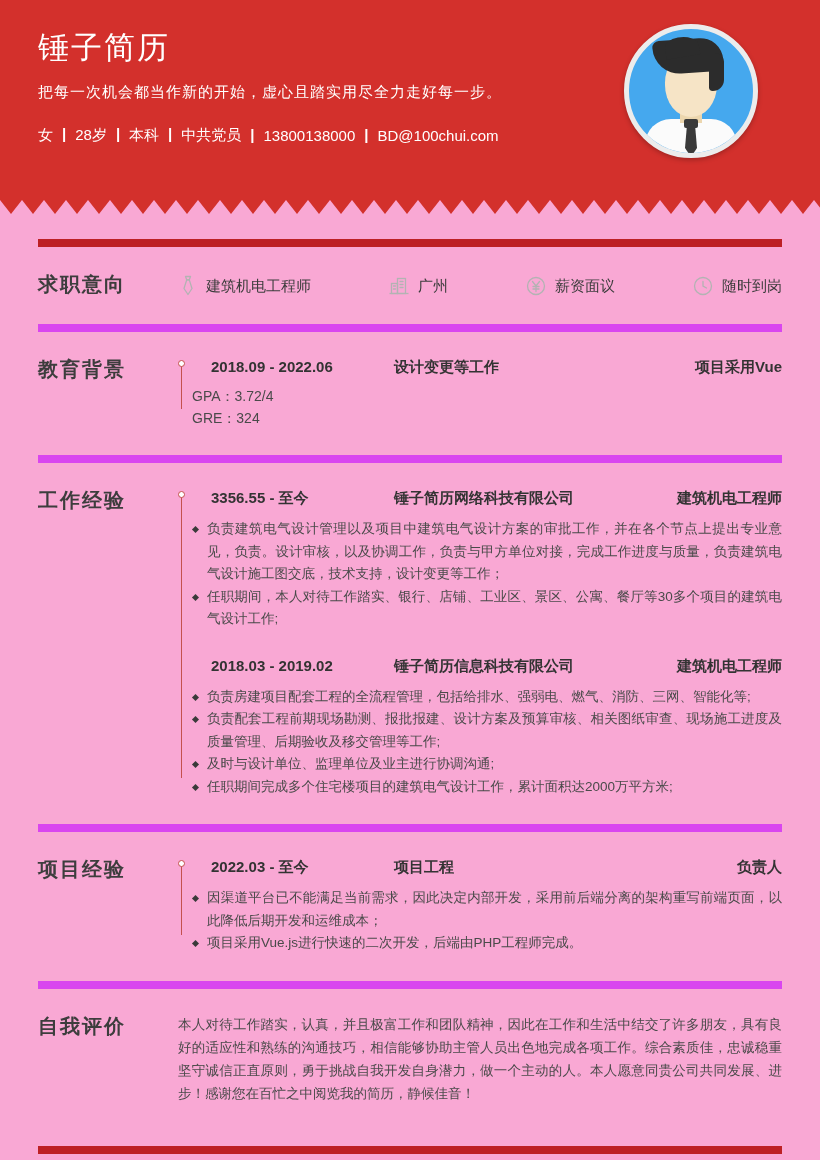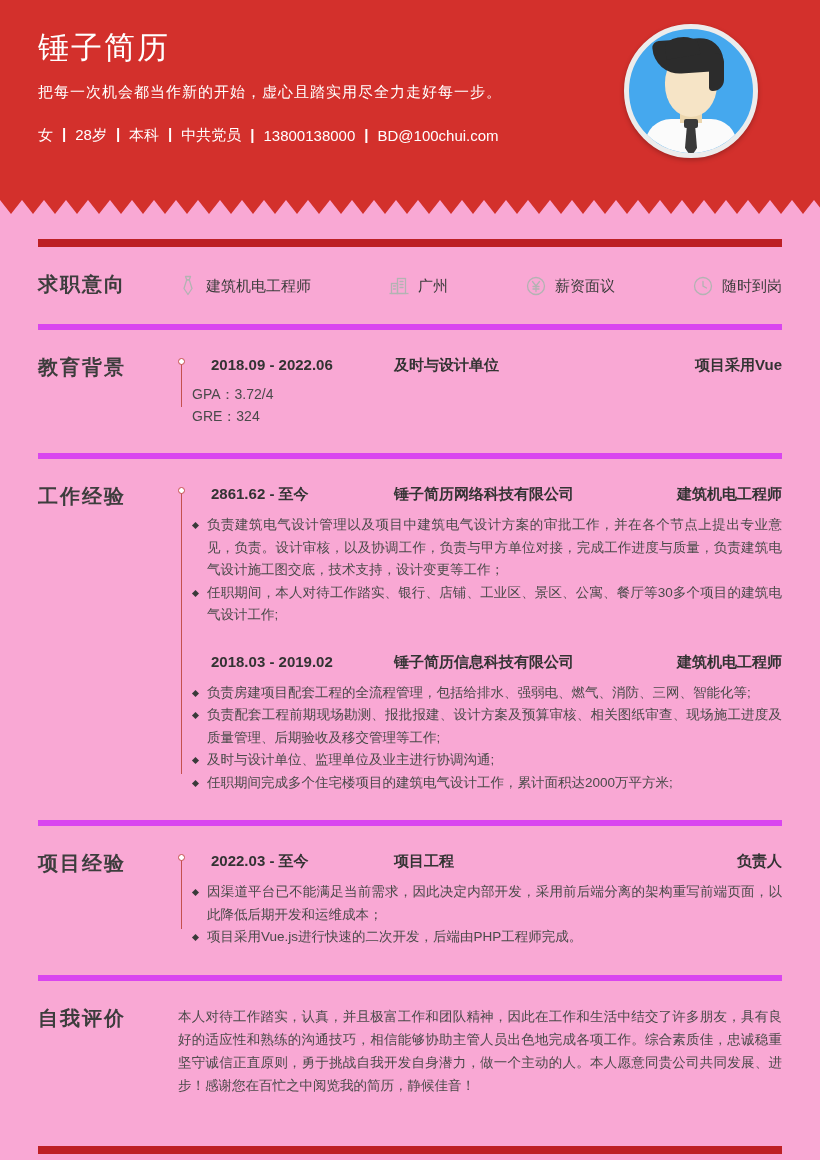--- a/index.html
+++ b/index.html
@@ -42,21 +42,21 @@
   .p-hair-top{top:10px;left:24px;width:70px;height:34px;background:#2c2c2c;border-radius:10px 34px 14px 40px;transform:rotate(-4deg);}
   .p-hair-side{top:24px;left:80px;width:15px;height:38px;background:#2c2c2c;border-radius:0 14px 18px 6px;}
   .p-hair-front{top:8px;left:36px;width:34px;height:20px;background:#2c2c2c;border-radius:60% 80% 0 0;transform:rotate(-10deg);}
   .p-tie-knot{top:90px;left:55px;width:14px;height:9px;background:#3a3a3a;border-radius:2px;}
   .p-tie{top:98px;left:56px;width:12px;height:30px;background:#3a3a3a;clip-path:polygon(15% 0,85% 0,100% 70%,50% 100%,0 70%);}
   
   .content{padding:0 38px;box-sizing:border-box;}
   .accent-bar{margin-top:25px;height:8px;background:#bd2025;}
   .accent-bar.bottom{position:absolute;left:38px;right:38px;bottom:6px;margin:0;}
   .section{display:flex;padding:24px 0 26px 0;}
-  .section + .section{border-top:6px solid #d946ef;}
+  .section + .section{border-top:8px solid #d946ef;}
   .section-title{width:140px;flex:0 0 140px;font-size:20px;font-weight:700;color:#3d3d3d;letter-spacing:2px;line-height:26px;}
   .section-body{flex:1;position:relative;min-width:0;}
   
   .section-body.timeline{padding-left:14px;}
   .section-body.timeline::before{content:"";position:absolute;left:3px;top:10px;bottom:20px;width:1px;background:#c4504e;}
   .section-body.timeline::after{content:"";position:absolute;left:0;top:4px;width:5px;height:5px;border:1px solid #c4504e;border-radius:50%;background:#fff;}
   
   .entry-head{display:flex;font-weight:700;color:#333;font-size:15px;line-height:22px;margin-left:19px;}
   .entry-head .period{flex:0 0 183px;}
   .entry-head .org{flex:1;}
@@ -151,38 +151,38 @@
         </div>
       </div>
     </div>
 
     <div class="section">
       <div class="section-title">教育背景</div>
       <div class="section-body timeline">
         <div class="entry">
           <div class="entry-head">
             <span class="period">2018.09 - 2022.06</span>
-            <span class="org">及时与设计单位</span>
+            <span class="org">设计变更等工作</span>
             <span class="role">项目采用Vue</span>
           </div>
           <div class="edu-details">
             <div>GPA：3.72/4</div>
             <div>GRE：324</div>
           </div>
         </div>
       </div>
     </div>
 
     <div class="section">
       <div class="section-title">工作经验</div>
       <div class="section-body timeline">
 
           <div class="entry">
             <div class="entry-head">
-              <span class="period">2861.62 - 至今</span>
+              <span class="period">3356.55 - 至今</span>
               <span class="org">锤子简历网络科技有限公司</span>
               <span class="role">建筑机电工程师</span>
             </div>
             <ul class="bullets">
 
             <li>负责建筑电气设计管理以及项目中建筑电气设计方案的审批工作，并在各个节点上提出专业意见，负责。设计审核，以及协调工作，负责与甲方单位对接，完成工作进度与质量，负责建筑电气设计施工图交底，技术支持，设计变更等工作；</li>
               <li>任职期间，本人对待工作踏实、银行、店铺、工业区、景区、公寓、餐厅等30多个项目的建筑电气设计工作;</li>
             </ul>
           </div>
 

